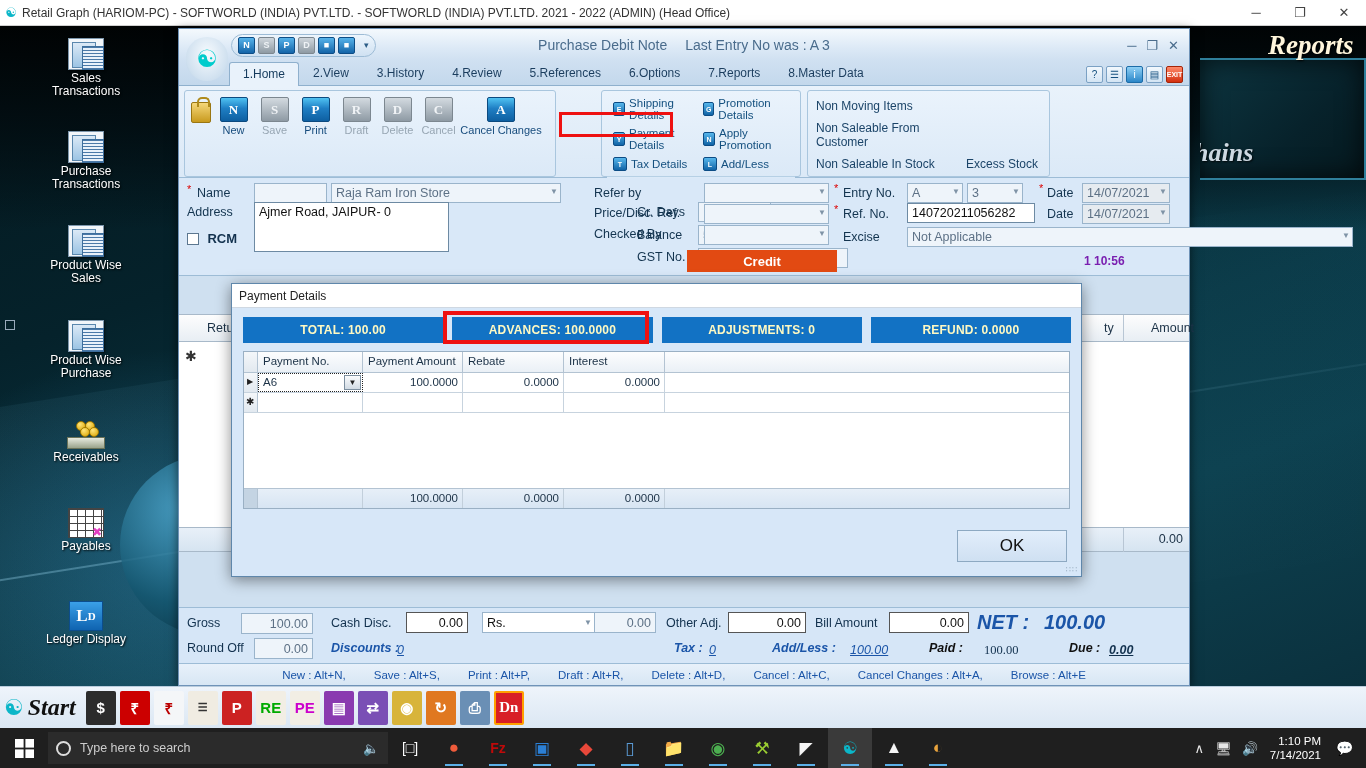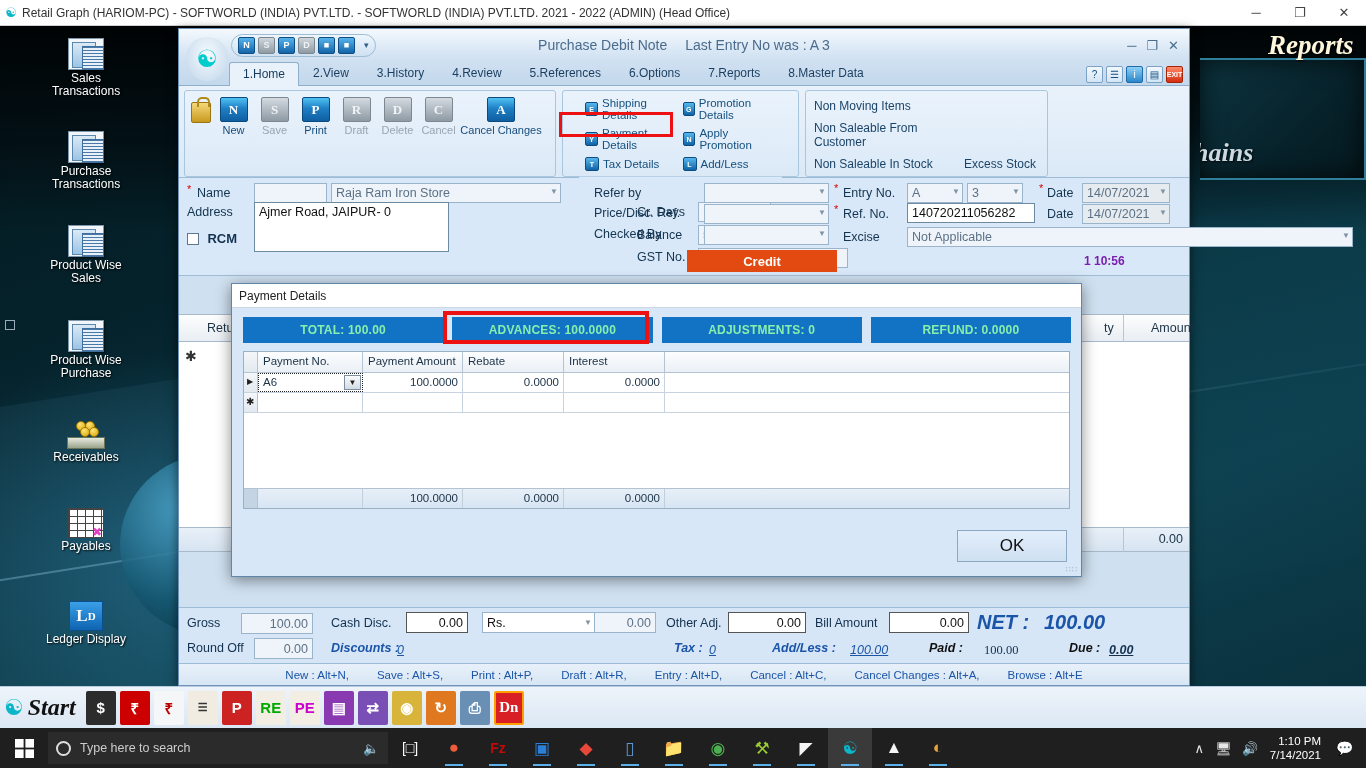--- a/index.html
+++ b/index.html
@@ -206,21 +206,21 @@
   .lock-ic{
     width:20px;height:21px;margin:5px 2px 0 2px;
     background:linear-gradient(180deg,#f5d77a,#c89a1e); border:1px solid #9a7612; border-radius:2px;
     position:relative;
   }
   .lock-ic:before{
     content:""; position:absolute; left:5px; top:-6px; width:9px; height:8px;
     border:2px solid #b08b1c; border-bottom:none; border-radius:5px 5px 0 0;
   }
 
-  .grp-details{ width:237px; padding:3px 20px; }
+  .grp-details{ width:200px; padding:3px 9px;margin-left:39px; }
   .det-row{ display:flex; }
   .det-item{ display:flex; align-items:center; gap:4px; width:113px; padding:3px 2px; font-size:11.5px; color:#14507f; }
   .det-item .di{
     width:14px;height:14px;border-radius:2px; color:#fff; font-size:7px; font-weight:bold;
     display:flex;align-items:center;justify-content:center;
     background:linear-gradient(180deg,#57b7ec,#1063a6); border:1px solid #0b4c85;
   }
   .grp-details .bottom-strip{
     height:16px; margin:2px -4px -3px -4px;
     background:linear-gradient(180deg,#dceaf8,#cadff1); border-top:1px solid #b6d0e5;
@@ -312,21 +312,21 @@
     position:absolute; left:231px; top:283px; width:851px; height:294px;
     background:#d7e7f8; border:1px solid #5f87ab; box-shadow:0 3px 14px rgba(0,0,0,.45);
     z-index:30; display:flex; flex-direction:column;
   }
   .pd-titlebar{
     height:24px; background:#ffffff; border-bottom:1px solid #cfd8e2;
     display:flex; align-items:center; padding-left:7px; font-size:12px; color:#222;
   }
   .pd-tabs{ display:flex; gap:9px; padding:9px 10px 8px 11px; position:relative; }
   .pd-tab{
-    flex:1; height:26px; background:#1272c4; color:#86efac; font-size:12px; font-weight:bold;
+    flex:1; height:26px; background:#1272c4; color:#fef9c3; font-size:12px; font-weight:bold;
     display:flex; align-items:center; justify-content:center; letter-spacing:.2px;
   }
   .pd-grid-wrap{
     margin:0 11px; background:#fff; border:1px solid #9ab0c4; height:158px; position:relative;
   }
   .pdg-head{ display:flex; height:21px; background:linear-gradient(180deg,#fcfdfe,#eaf0f6); border-bottom:1px solid #b3c3d2; }
   .pdg-rowhdr{ width:14px; border-right:1px solid #b3c3d2; background:linear-gradient(180deg,#f4f7fa,#e2e9f0); position:relative; }
   .pdg-rowhdr.tri:after{ content:"\25B6"; position:absolute; left:3px; top:4px; font-size:8px; color:#222; }
   .pdg-rowhdr.star:after{ content:"\2731"; position:absolute; left:2px; top:3px; font-size:10px; color:#222; }
   .pdg-ch{ font-size:11.5px; color:#1b3146; padding:3px 0 0 5px; border-right:1px solid #b3c3d2; }
@@ -694,21 +694,21 @@
     <span style="position:absolute; left:805px; top:35px; font-family:'Liberation Serif',serif;">100.00</span>
     <span class="black-it" style="left:890px; top:33px;">Due :</span>
     <span style="position:absolute; left:930px; top:35px; text-decoration:underline; font-weight:bold; font-style:italic;">0.00</span>
   </div>
 
   <div class="statusbar">
     <span>New : Alt+N,</span>
     <span>Save : Alt+S,</span>
     <span>Print : Alt+P,</span>
     <span>Draft : Alt+R,</span>
-    <span>Entry : Alt+D,</span>
+    <span>Delete : Alt+D,</span>
     <span>Cancel : Alt+C,</span>
     <span>Cancel Changes : Alt+A,</span>
     <span>Browse : Alt+E</span>
   </div>
 </div>
 
 <div id="payment-dialog">
   <div class="pd-titlebar">
     <span>Payment Details</span>
   </div>

